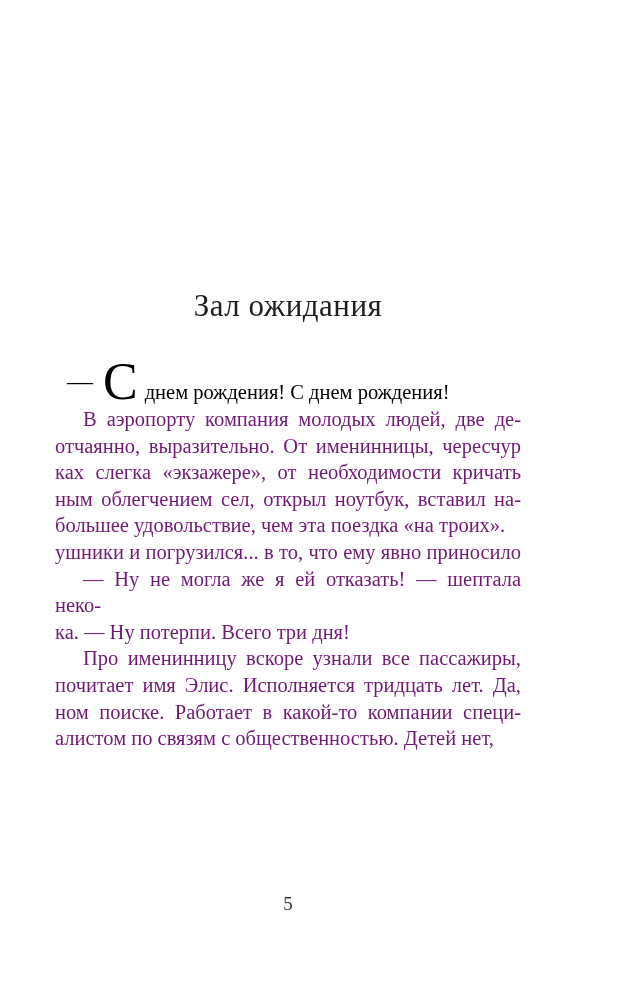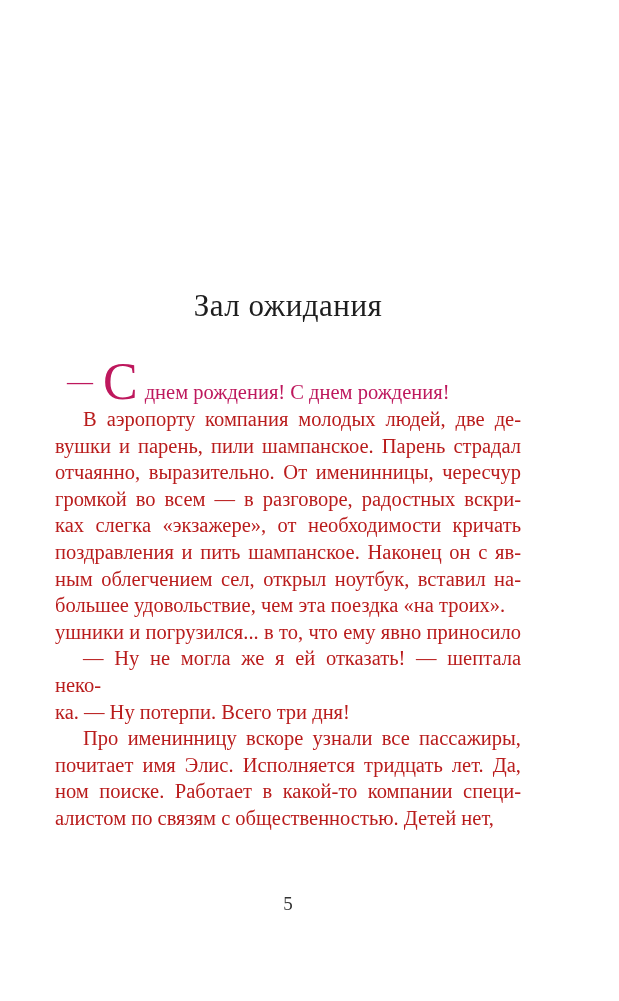--- a/index.html
+++ b/index.html
@@ -36,42 +36,42 @@
   .opening-line {
     position: absolute;
     top: 356px;
     left: 55px;
     width: 466px;
     padding-left: 12px;
     box-sizing: border-box;
     font-size: 52px;
     line-height: 1;
     white-space: nowrap;
-    color: #be185d;
+    color: #000000;
   }
   .opening-dash {
     font-size: 26px;
     vertical-align: 9px;
     margin-right: 10px;
   }
   .drop-cap {
     font-size: 52px;
   }
   .opening-rest {
     font-size: 20.5px;
     margin-left: 7px;
   }
   .body-text {
     position: absolute;
     top: 406px;
     left: 55px;
     width: 466px;
     font-size: 20.5px;
     line-height: 26.6px;
-    color: #b91c1c;
+    color: #701a75;
   }
   .paragraph {
     margin: 0;
   }
   .line {
     text-align: justify;
     text-align-last: justify;
   }
   .line.last {
     text-align-last: left;
@@ -97,25 +97,22 @@
 
   <h1 class="chapter-title">Зал ожидания</h1>
 
   <div class="opening-line">
     <span class="opening-dash">—</span><span class="drop-cap">С</span><span class="opening-rest">днем рождения! С днем рождения!</span>
   </div>
 
   <div class="body-text">
       <div class="paragraph">
         <div class="line indent">В аэропорту компания молодых людей, две де-</div>
-        <div class="line">вушки и парень, пили шампанское. Парень страдал</div>
         <div class="line">отчаянно, выразительно. От именинницы, чересчур</div>
-        <div class="line">громкой во всем — в разговоре, радостных вскри-</div>
         <div class="line">ках слегка «экзажере», от необходимости кричать</div>
-        <div class="line">поздравления и пить шампанское. Наконец он с яв-</div>
         <div class="line">ным облегчением сел, открыл ноутбук, вставил на-</div>
         <div class="line last">большее удовольствие, чем эта поездка «на троих».</div>
         <div class="line">ушники и погрузился... в то, что ему явно приносило</div>
       </div>
       <div class="paragraph">
         <div class="line indent">— Ну не могла же я ей отказать! — шептала неко-</div>
         <div class="line last">ка. — Ну потерпи. Всего три дня!</div>
       </div>
       <div class="paragraph">
         <div class="line indent">Про именинницу вскоре узнали все пассажиры,</div>

